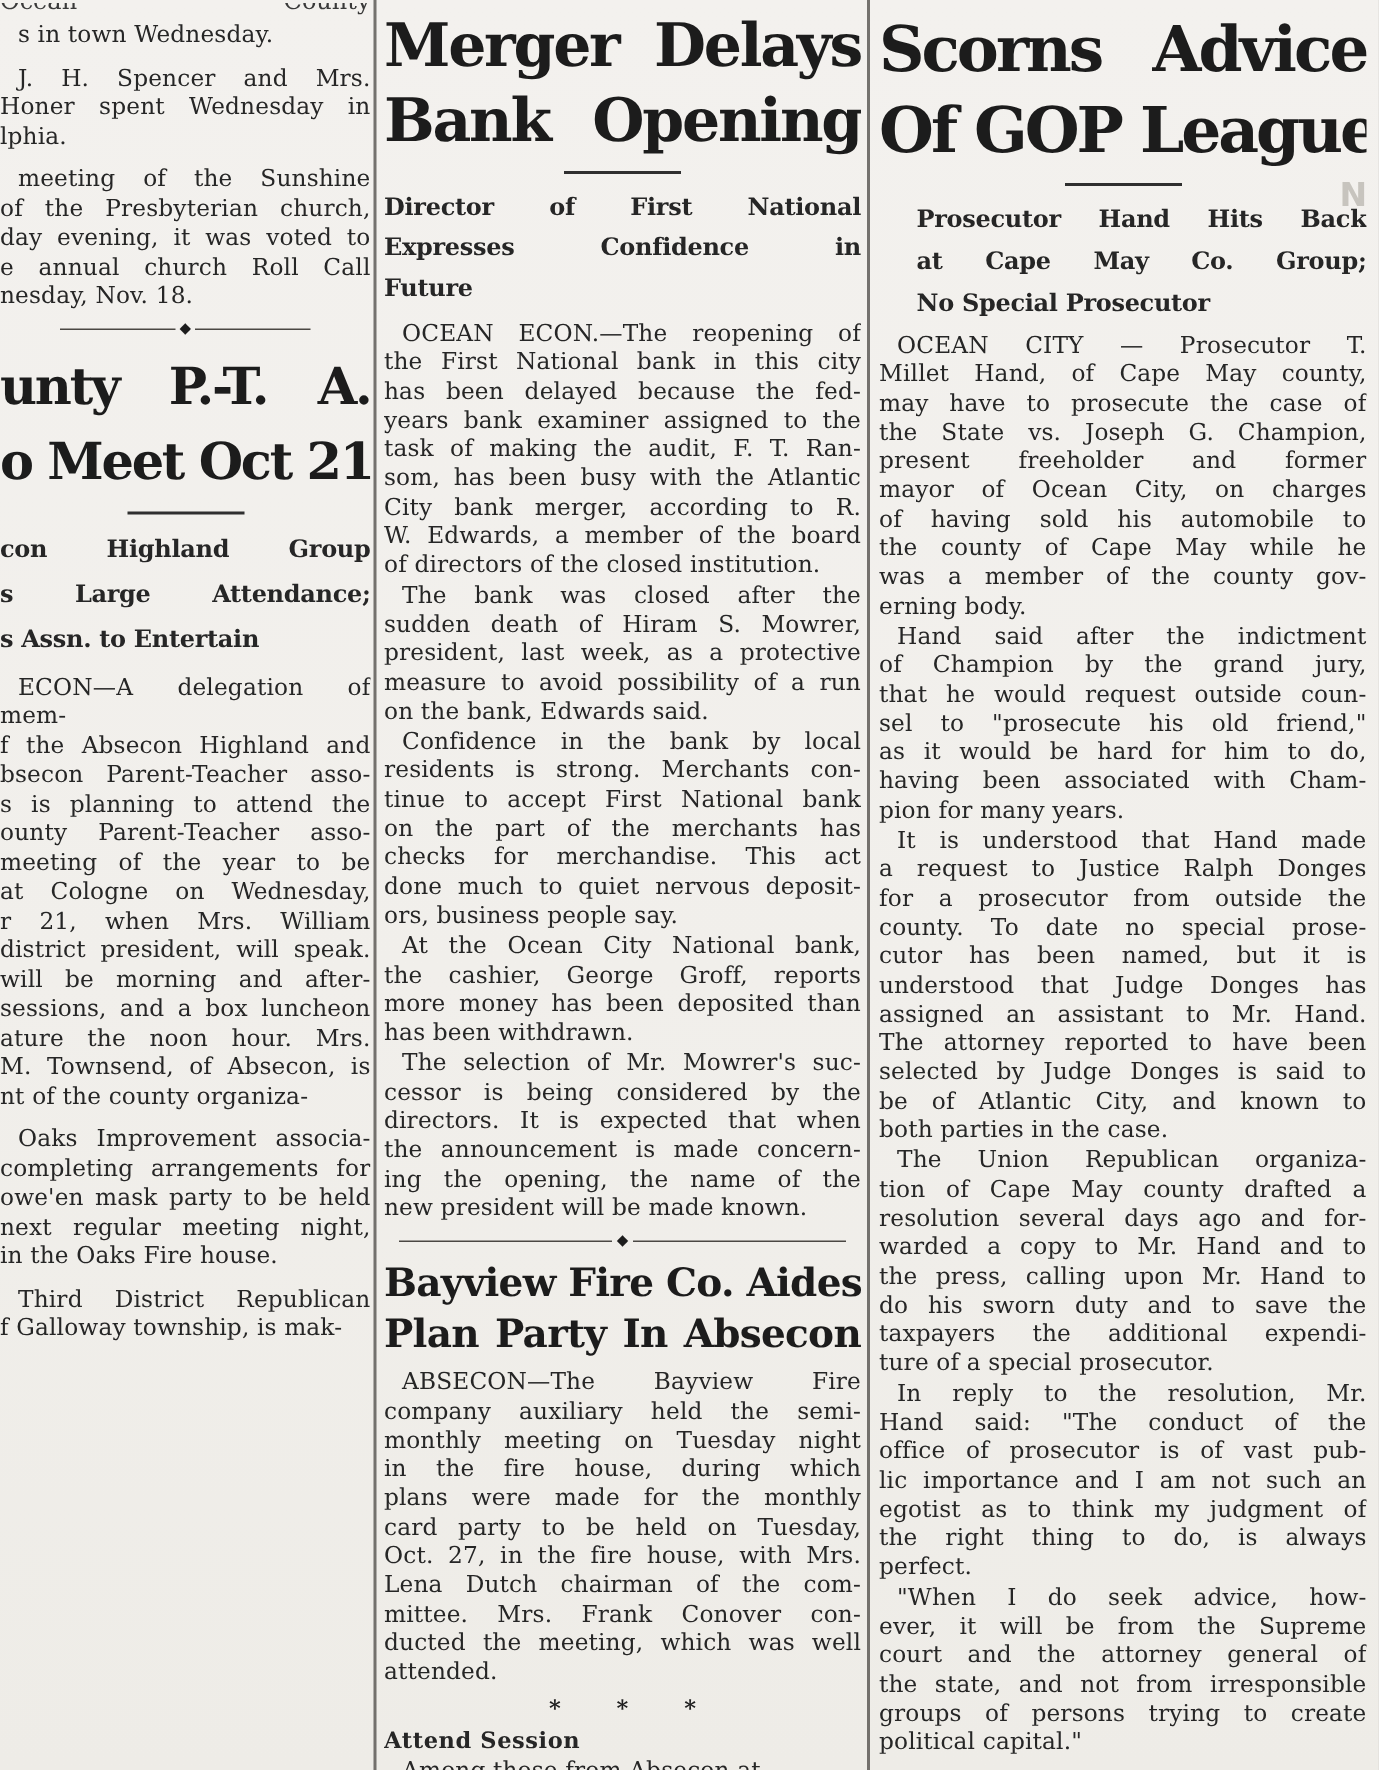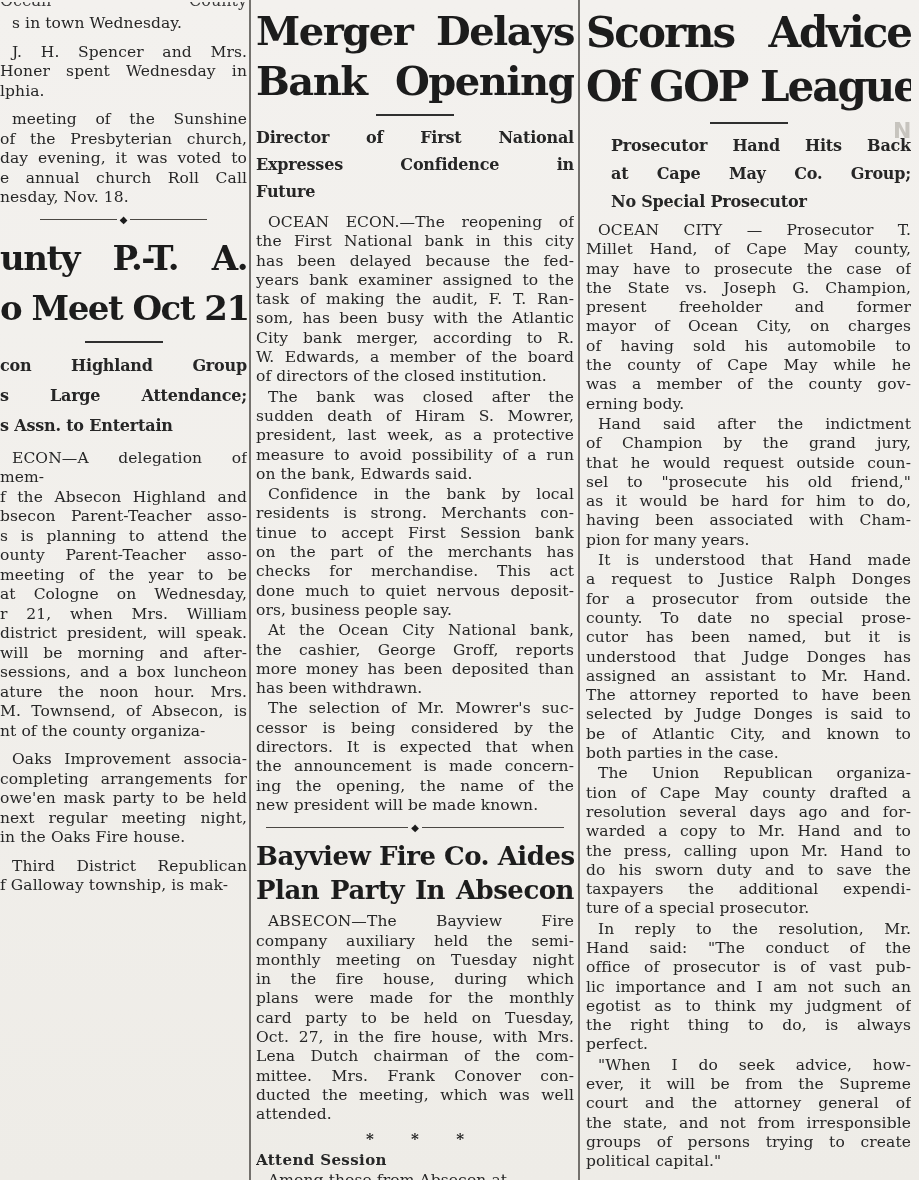--- a/index.html
+++ b/index.html
@@ -155,21 +155,21 @@
         <div class="para">
           <div class="ln firstln">The bank was closed after the</div>
           <div class="ln">sudden death of Hiram S. Mowrer,</div>
           <div class="ln">president, last week, as a protective</div>
           <div class="ln">measure to avoid possibility of a run</div>
           <div class="ln lastln">on the bank, Edwards said.</div>
         </div>
         <div class="para">
           <div class="ln firstln">Confidence in the bank by local</div>
           <div class="ln">residents is strong.  Merchants con-</div>
-          <div class="ln">tinue to accept First Session bank</div>
+          <div class="ln">tinue to accept First National bank</div>
           <div class="ln">on the part of the merchants has</div>
           <div class="ln">checks for merchandise.  This act</div>
           <div class="ln">done much to quiet nervous deposit-</div>
           <div class="ln lastln">ors, business people say.</div>
         </div>
         <div class="para">
           <div class="ln firstln">At the Ocean City National bank,</div>
           <div class="ln">the cashier, George Groff, reports</div>
           <div class="ln">more money has been deposited than</div>
           <div class="ln lastln">has been withdrawn.</div>

